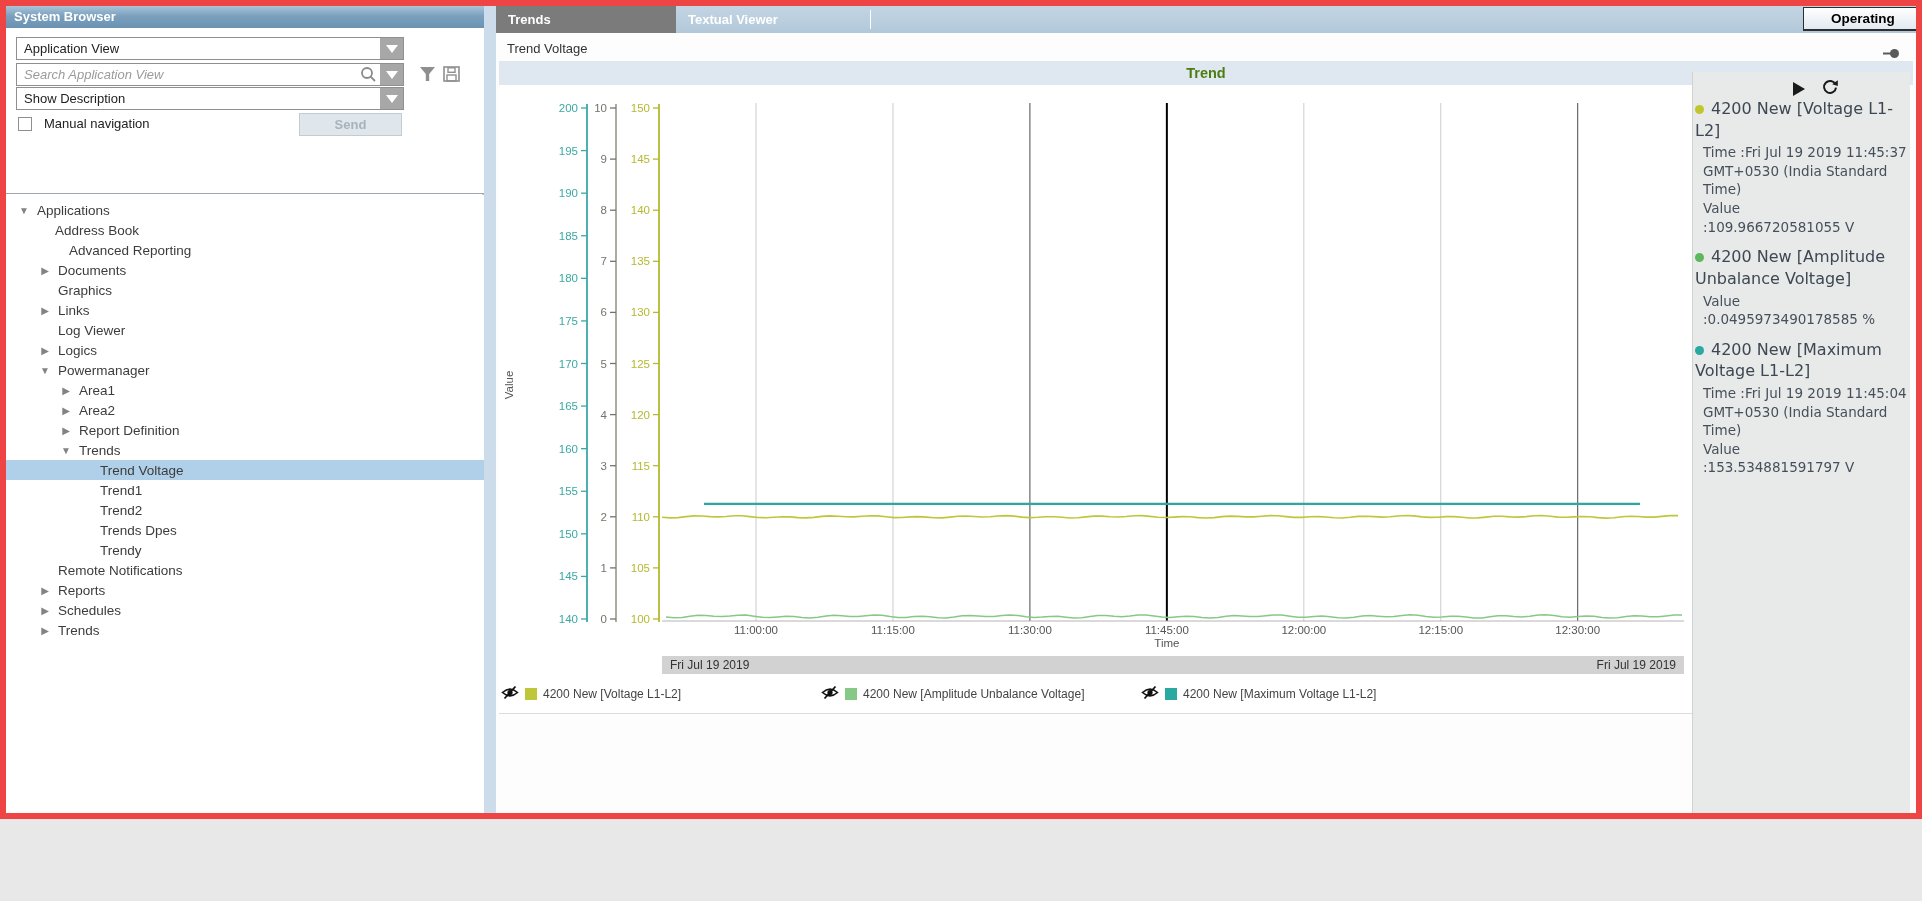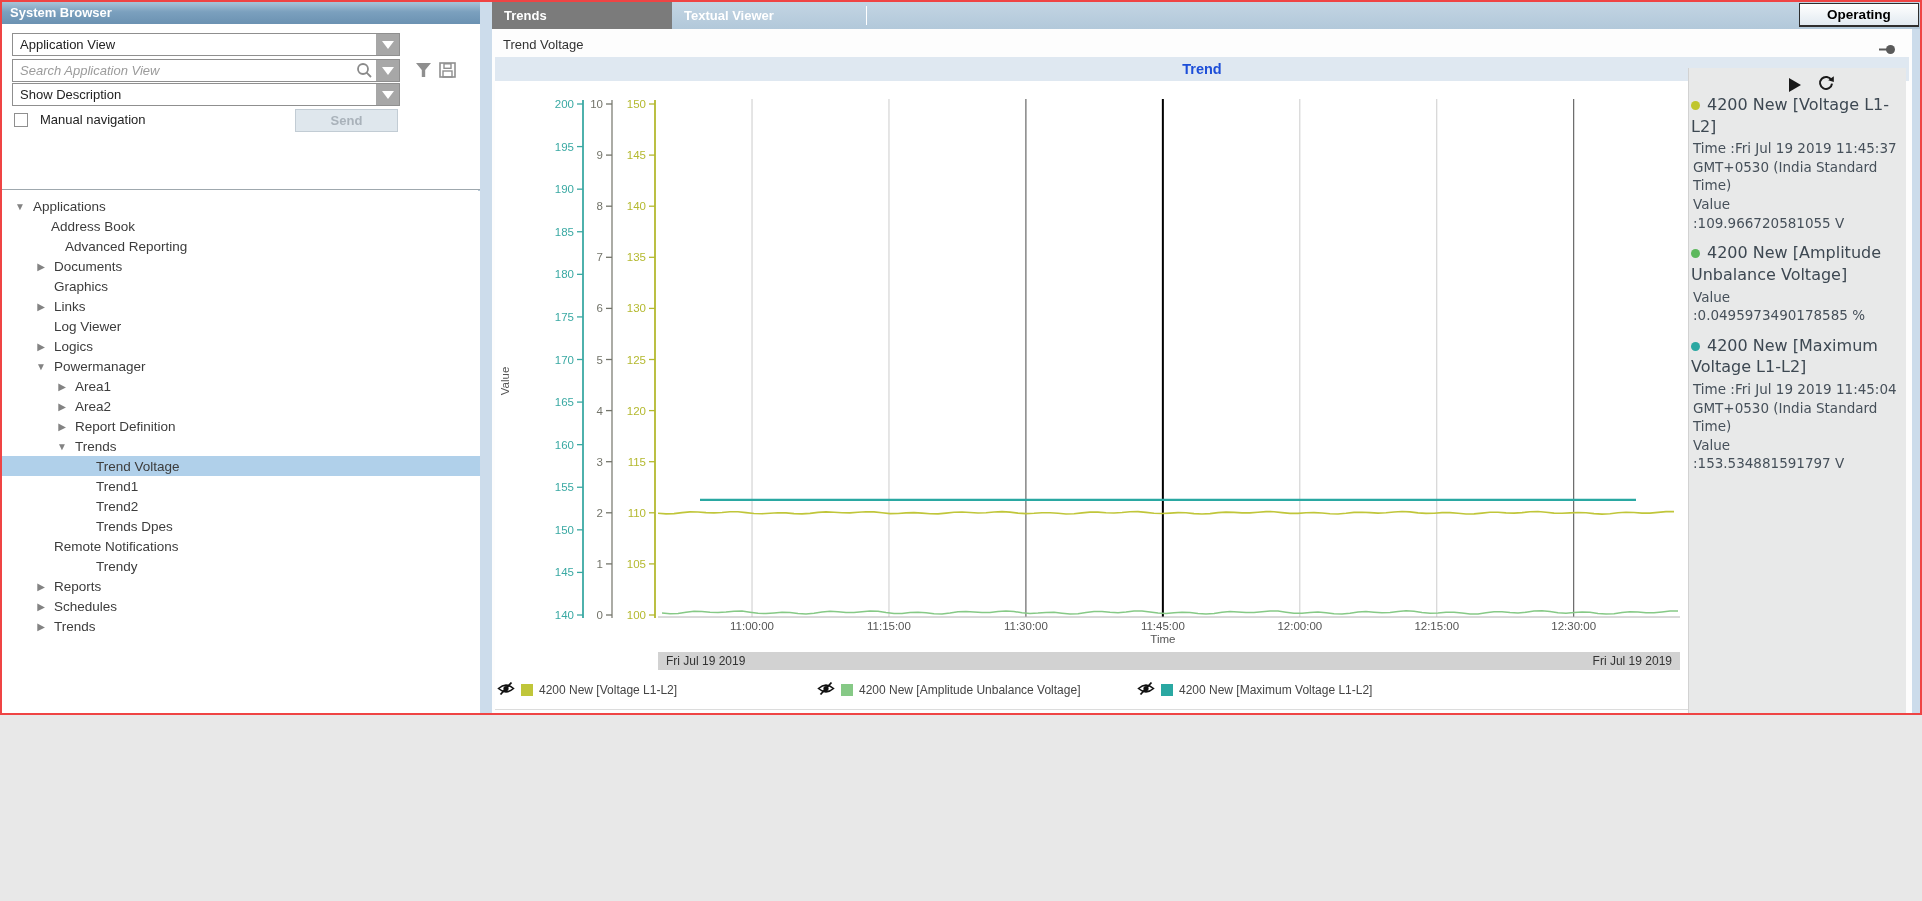--- a/index.html
+++ b/index.html
@@ -1,17 +1,17 @@
 <!DOCTYPE html>
 <html><head>
 <meta charset="utf-8">
 <style>
   * { margin:0; padding:0; box-sizing:border-box; }
   html,body { width:1922px; height:901px; background:#e8e8e8; font-family:"Liberation Sans", sans-serif; }
-  .win { position:relative; width:1922px; height:715px; background:#ccdceb; border:2px solid #ef4444; overflow:hidden; }
+  .win { position:relative; width:1922px; height:819px; background:#ccdceb; border:6px solid #ef4444; overflow:hidden; }
 
   
   .lp { position:absolute; left:0; top:0; width:478px; height:897px; background:#ffffff; border-right:2px solid #b5c7d6; }
   .lp-head { position:absolute; left:0; top:0; width:478px; height:22px;
     background:linear-gradient(180deg,#a9c4d8 0%,#7ba0be 45%,#6b92b2 100%);
     color:#fff; font-weight:bold; font-size:13px; line-height:22px; padding-left:8px; }
   .ctrl { position:absolute; left:0; top:22px; width:478px; height:166px; background:#fff; border-bottom:1px solid #9fa8ae; }
   .combo { position:absolute; height:23px; width:388px; left:10px; border:1px solid #8f8f8f; background:#fff; display:flex; align-items:center; cursor:default; }
   .combo-lbl { flex:1; font-size:13px; color:#222; padding-left:7px; }
   .dd-btn { width:23px; height:100%; background:#a7a7a7; display:flex; align-items:center; justify-content:center; }
@@ -43,34 +43,34 @@
   .tab { position:absolute; top:0; height:27px; color:#fff; font-weight:bold; font-size:13px; line-height:27px; padding-left:12px; }
   .tab.active { background:#7b7b7b; }
   .tab-sep { position:absolute; left:374px; top:4px; width:1px; height:19px; background:#fff; }
   .op-btn { position:absolute; left:1307px; top:1px; width:120px; height:24px;
     background:linear-gradient(180deg,#ffffff,#e2eaf1); border:1px solid #2e2e2e; border-bottom-width:2px;
     color:#000; font-weight:bold; font-size:13.5px; text-align:center; line-height:21px; }
   .content { position:absolute; left:490px; top:27px; width:1420px; height:831px; background:#fdfdfd; }
   .crumb { position:absolute; left:11px; top:8px; font-size:13px; color:#333; }
   .pin { position:absolute; right:16px; top:12px; }
   .trend-head { position:absolute; left:3px; top:28px; width:1414px; height:24px; background:#dfe8f1;
-    color:#1d4ed8; font-weight:bold; font-size:14.5px; text-align:center; line-height:24px; }
+    color:#4d7c0f; font-weight:bold; font-size:14.5px; text-align:center; line-height:24px; }
   .chart-wrap { position:absolute; left:3px; top:52px; width:1193px; height:629px; background:#fff; border-bottom:1px solid #dcdcdc; }
   #chart { display:block; }
   .legend { position:absolute; left:0; top:600px; width:1193px; height:20px; }
   .leg-entry { position:absolute; top:0; display:flex; align-items:center; gap:6px; font-size:12px; color:#444; }
   .leg-sq { width:12px; height:12px; display:inline-block; }
   .info { position:absolute; left:1196px; top:39px; width:218px; height:788px; background:#e8e9e9; border-left:1px solid #d2d2d2; overflow:hidden; font-family:"DejaVu Sans",sans-serif; }
   .info-icons { position:absolute; left:100px; top:6px; display:flex; gap:16px; align-items:center; }
   .play-ic { width:0; height:0; border-left:12px solid #1a1a1a; border-top:7px solid transparent; border-bottom:7px solid transparent; }
   #info-blocks { position:absolute; left:0; top:26px; width:218px; }
   .iblock { margin-bottom:10px; }
   .ib-title { font-size:16px; color:#3d4852; padding:0 4px 2px 2px; line-height:1.35; }
   .ib-dot { display:inline-block; width:9px; height:9px; border-radius:50%; margin-right:7px; }
-  .ib-detail { font-size:13.5px; color:#46505a; padding-left:4px; padding-right:4px; line-height:1.38; }
+  .ib-detail { font-size:13.5px; color:#46505a; padding-left:10px; padding-right:4px; line-height:1.38; }
 </style>
 </head>
 <body>
 
 <div class="win">
 
   <div class="lp">
     <div class="lp-head">System Browser</div>
 
     <div class="ctrl">
@@ -175,27 +175,27 @@
           <span style="padding-left: 5px;">Trend1</span>
         </div>
         <div class="trow" style="padding-left: 73px;">
           <span class="tw"></span>
           <span style="padding-left: 5px;">Trend2</span>
         </div>
         <div class="trow" style="padding-left: 73px;">
           <span class="tw"></span>
           <span style="padding-left: 5px;">Trends Dpes</span>
         </div>
+        <div class="trow" style="padding-left: 73px;">
+          <span class="tw"></span>
+          <span style="padding-left: 5px;">Trendy</span>
+        </div>
         <div class="trow" style="padding-left: 31px;">
           <span class="tw"></span>
           <span style="padding-left: 5px;">Remote Notifications</span>
-        </div>
-        <div class="trow" style="padding-left: 73px;">
-          <span class="tw"></span>
-          <span style="padding-left: 5px;">Trendy</span>
         </div>
         <div class="trow" style="padding-left: 31px;">
           <span class="tw">▶</span>
           <span style="padding-left: 5px;">Reports</span>
         </div>
         <div class="trow" style="padding-left: 31px;">
           <span class="tw">▶</span>
           <span style="padding-left: 5px;">Schedules</span>
         </div>
         <div class="trow" style="padding-left: 31px;">

